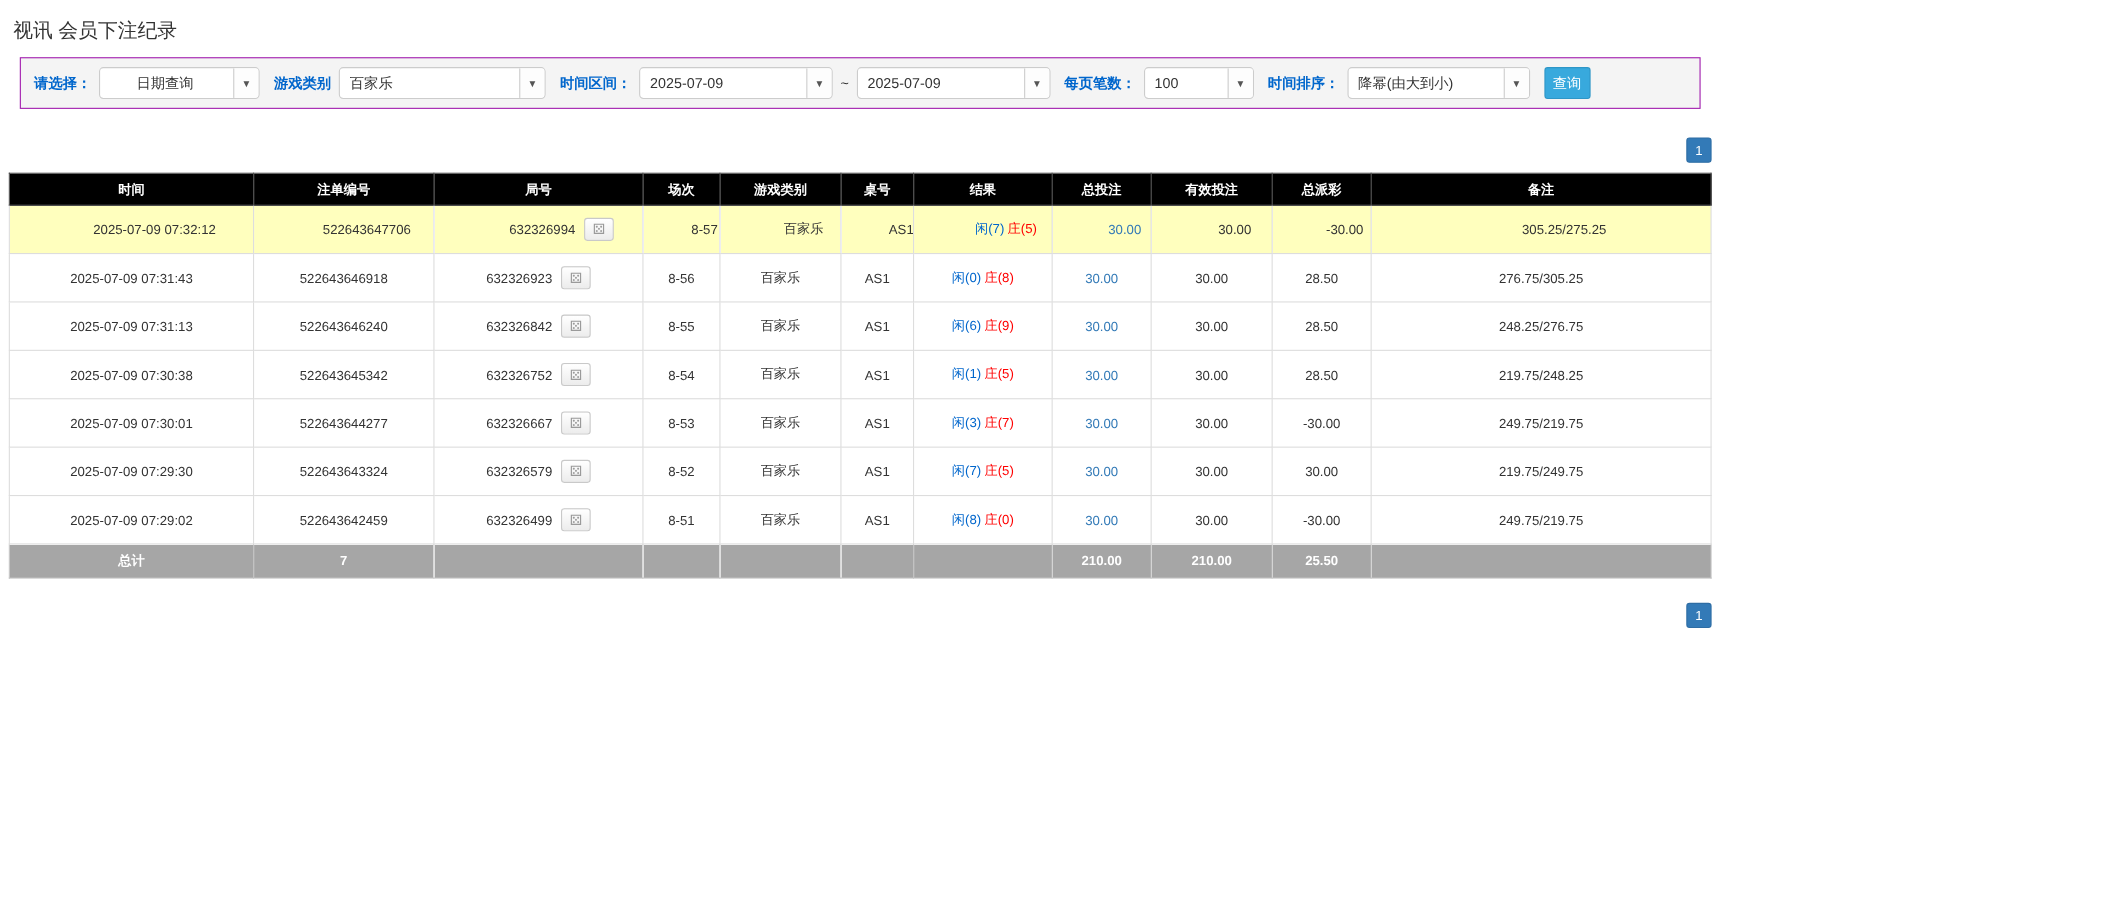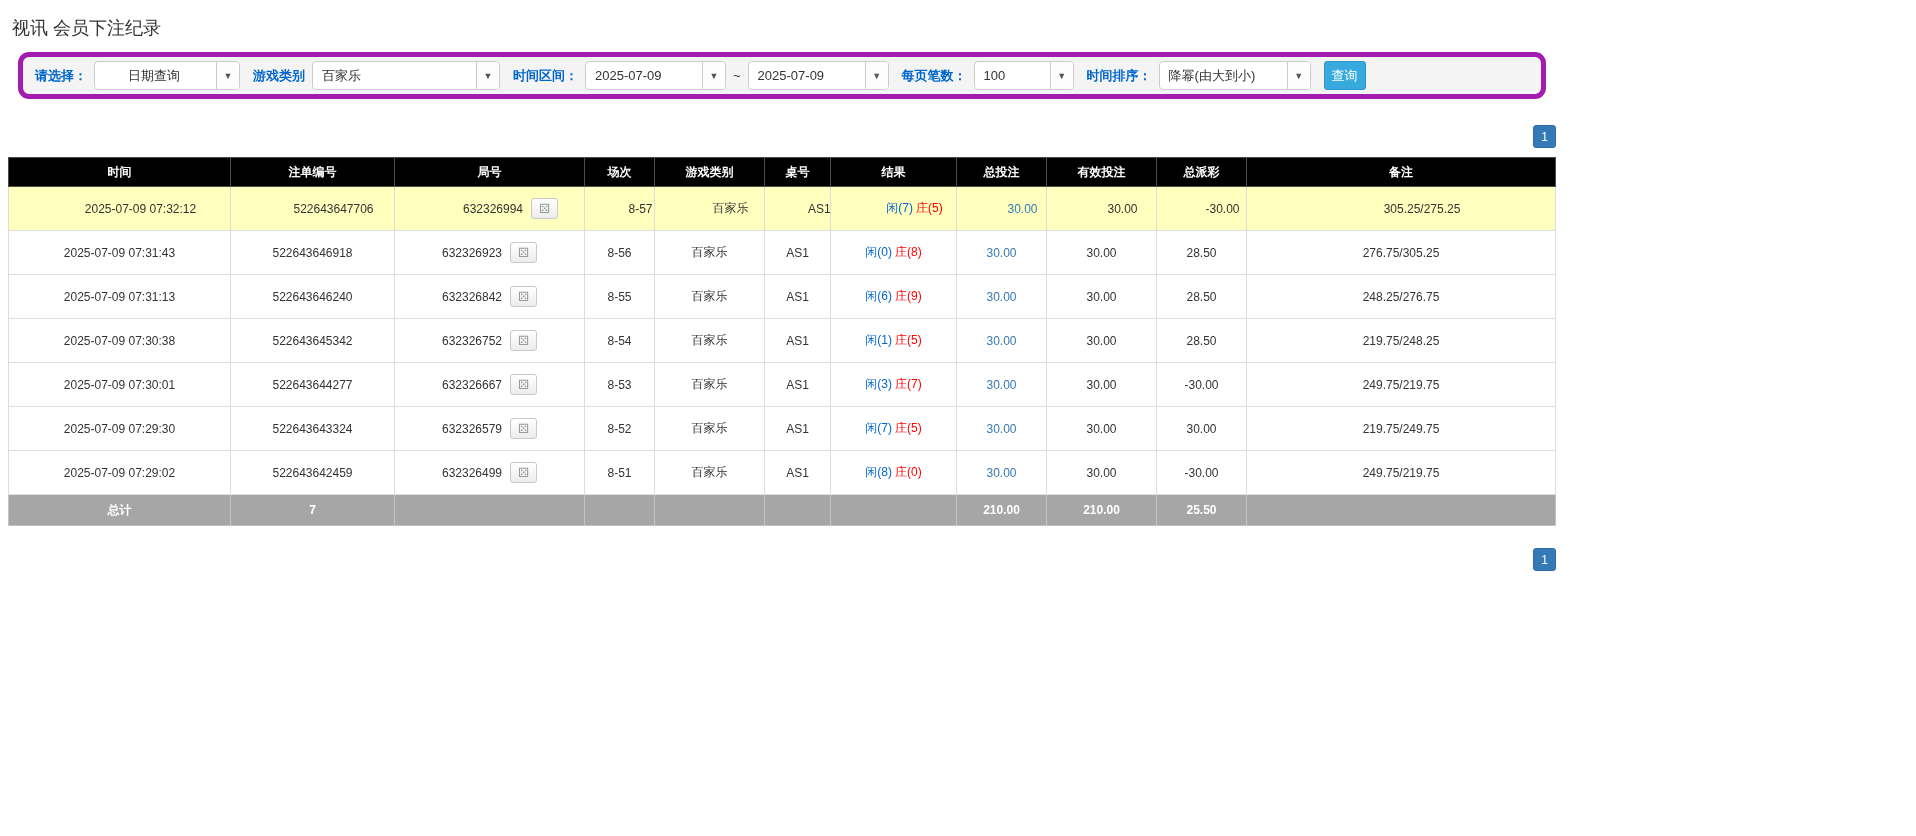--- a/index.html
+++ b/index.html
@@ -7,38 +7,38 @@
   body {
     width:1916px; height:836px; overflow:hidden;
     font-family:"Liberation Sans","DejaVu Sans",sans-serif;
     color:#333;
   }
   .container { width:1564px; padding:0 8px; }
 
   .page-title { font-size:18px; color:#333; font-weight:500; margin:16px 4px 12px; }
 
   .filter-bar {
-    margin:0 10px; background:#f4f4f4; border:5px solid #a21caf; border-radius:11px;
+    margin:0 10px; background:#f4f4f4; border:1px solid #a21caf; border-radius:0;
     padding:8px 10px; display:flex; align-items:center; gap:7px; height:47px;
   }
   .filter-label { color:#0066cc; font-weight:bold; font-size:13px; white-space:nowrap; margin-left:6px; }
   .filter-label:first-child { margin-left:2px; }
 
   .combo {
     display:flex; align-items:stretch; background:#fff; border:1px solid #ccc;
     border-radius:4px; height:29px; overflow:hidden; cursor:pointer;
   }
   .combo .val { padding:0 9px; font-size:13px; color:#333; display:flex; align-items:center; flex:1; white-space:nowrap; overflow:hidden; }
   .caret-btn { width:23px; border-left:1px solid #ccc; display:flex; align-items:center; justify-content:center; background:#fdfdfd; }
   .caret { font-size:9px; color:#555; }
   .w-select { width:146px;padding-left:24px; }
   .w-game  { width:188px; }
-  .w-date  { width:141px; }
+  .w-date  { width:176px; }
   .w-per   { width:100px; }
-  .w-sort  { width:152px; }
+  .w-sort  { width:166px; }
   .tilde { font-size:13px; color:#333; }
 
   .search-btn {
     background:#38a9dd; border:1px solid #2e96c7; color:#fff; font-size:13px;
     height:29px; padding:0 7px; border-radius:3px; cursor:pointer; margin-left:6px;
   }
 
   .summary-bar {
     margin:10px 10px 0; background:#dff0d8; border:1px solid #d6e9c6; border-radius:2px;
     padding:0 12px; height:41px; display:flex; align-items:center; justify-content:space-between;

